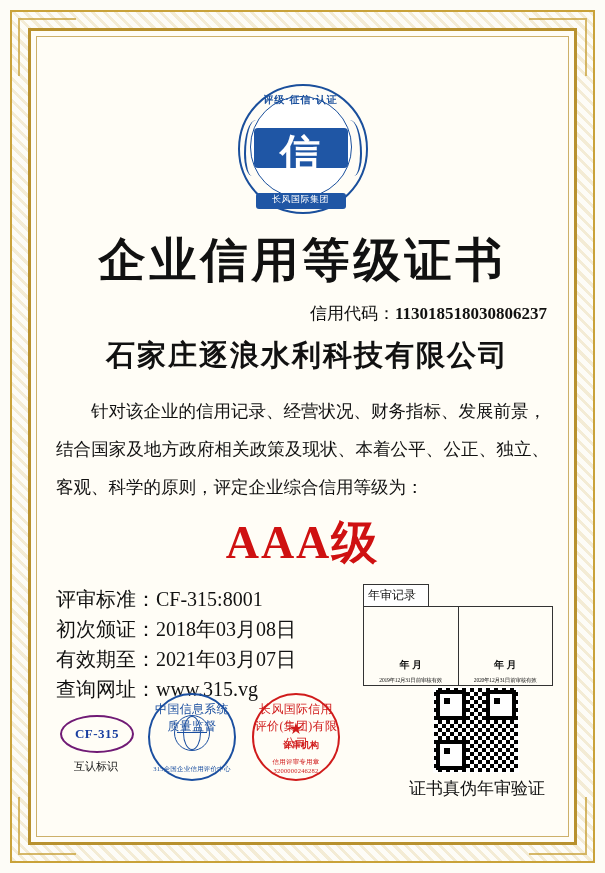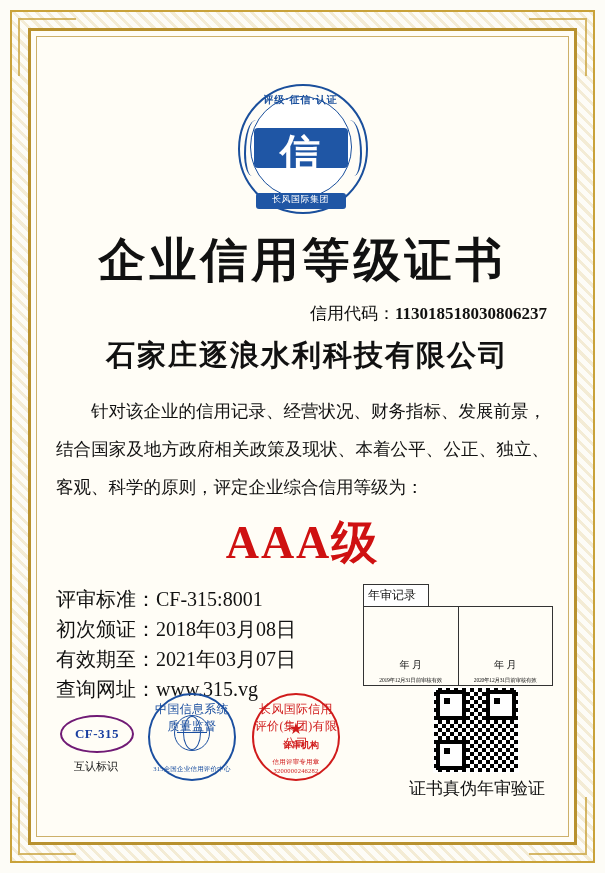--- a/index.html
+++ b/index.html
@@ -226,20 +226,21 @@
     position: relative;
   }
   .review-cell + .review-cell { border-left: 1px solid #333; }
   .review-cell .ym {
     position: absolute;
     bottom: 13px;
     width: 100%;
     text-align: center;
     font-size: 10px;
     color: #111;
+    font-weight: bold;
   }
   .review-cell .valid {
     position: absolute;
     bottom: 1px;
     width: 100%;
     text-align: center;
     font-size: 5.5px;
     color: #111;
     letter-spacing: -0.2px;
   }

